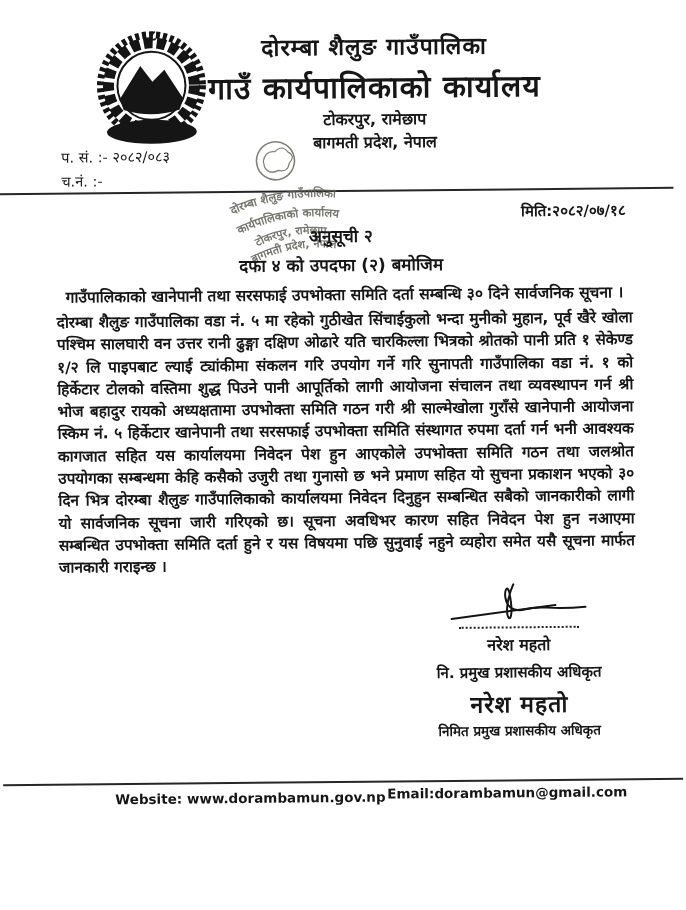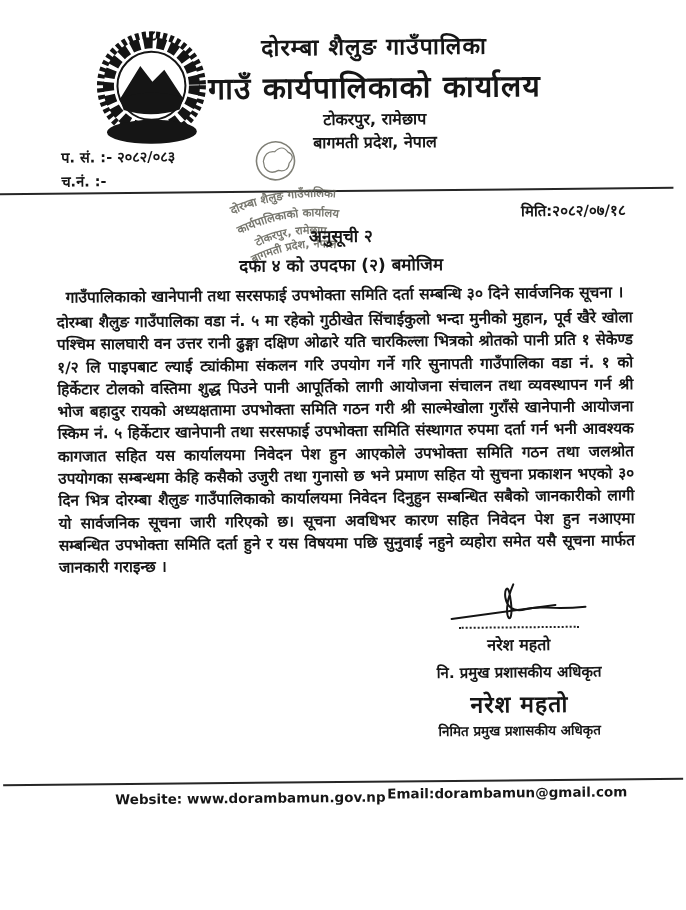--- a/index.html
+++ b/index.html
@@ -15,21 +15,21 @@
     position:absolute;inset:0;
     transform:rotate(-0.55deg);
     transform-origin:50% 50%;
   }
   
   .logo{position:absolute;left:94px;top:24px;width:122px;height:128px;}
   .header-center{position:absolute;left:70px;right:0;top:30px;text-align:center;}
   .muni-name{font-size:23px;font-weight:bold;letter-spacing:1px;}
   .office-name{font-size:30px;font-weight:bold;margin-top:4px;letter-spacing:1px;}
   .addr{font-size:16px;font-weight:bold;margin-top:3px;line-height:1.25;}
-  .ref-block{position:absolute;left:64px;top:144px;font-size:14.5px;font-weight:bold;line-height:1.65;}
+  .ref-block{position:absolute;left:64px;top:144px;font-size:14.5px;font-weight:normal;line-height:1.65;}
   .rule-top{position:absolute;left:0;right:10px;top:190px;height:2px;background:#262626;}
   .stamp{position:absolute;left:194px;top:134px;opacity:.85;}
   .date-line{position:absolute;right:58px;top:202px;font-size:15px;font-weight:bold;}
   
   .annex{position:absolute;left:0;right:0;top:224px;text-align:center;font-size:17px;font-weight:bold;}
   .clause{position:absolute;left:0;right:0;top:253px;text-align:center;font-size:17px;font-weight:bold;}
   .subject{position:absolute;left:30px;right:24px;top:283px;text-align:center;font-size:15.5px;font-weight:bold;}
   .body-text{
     position:absolute;left:58px;right:52px;top:309px;
     font-size:15.3px;font-weight:bold;line-height:22.3px;

